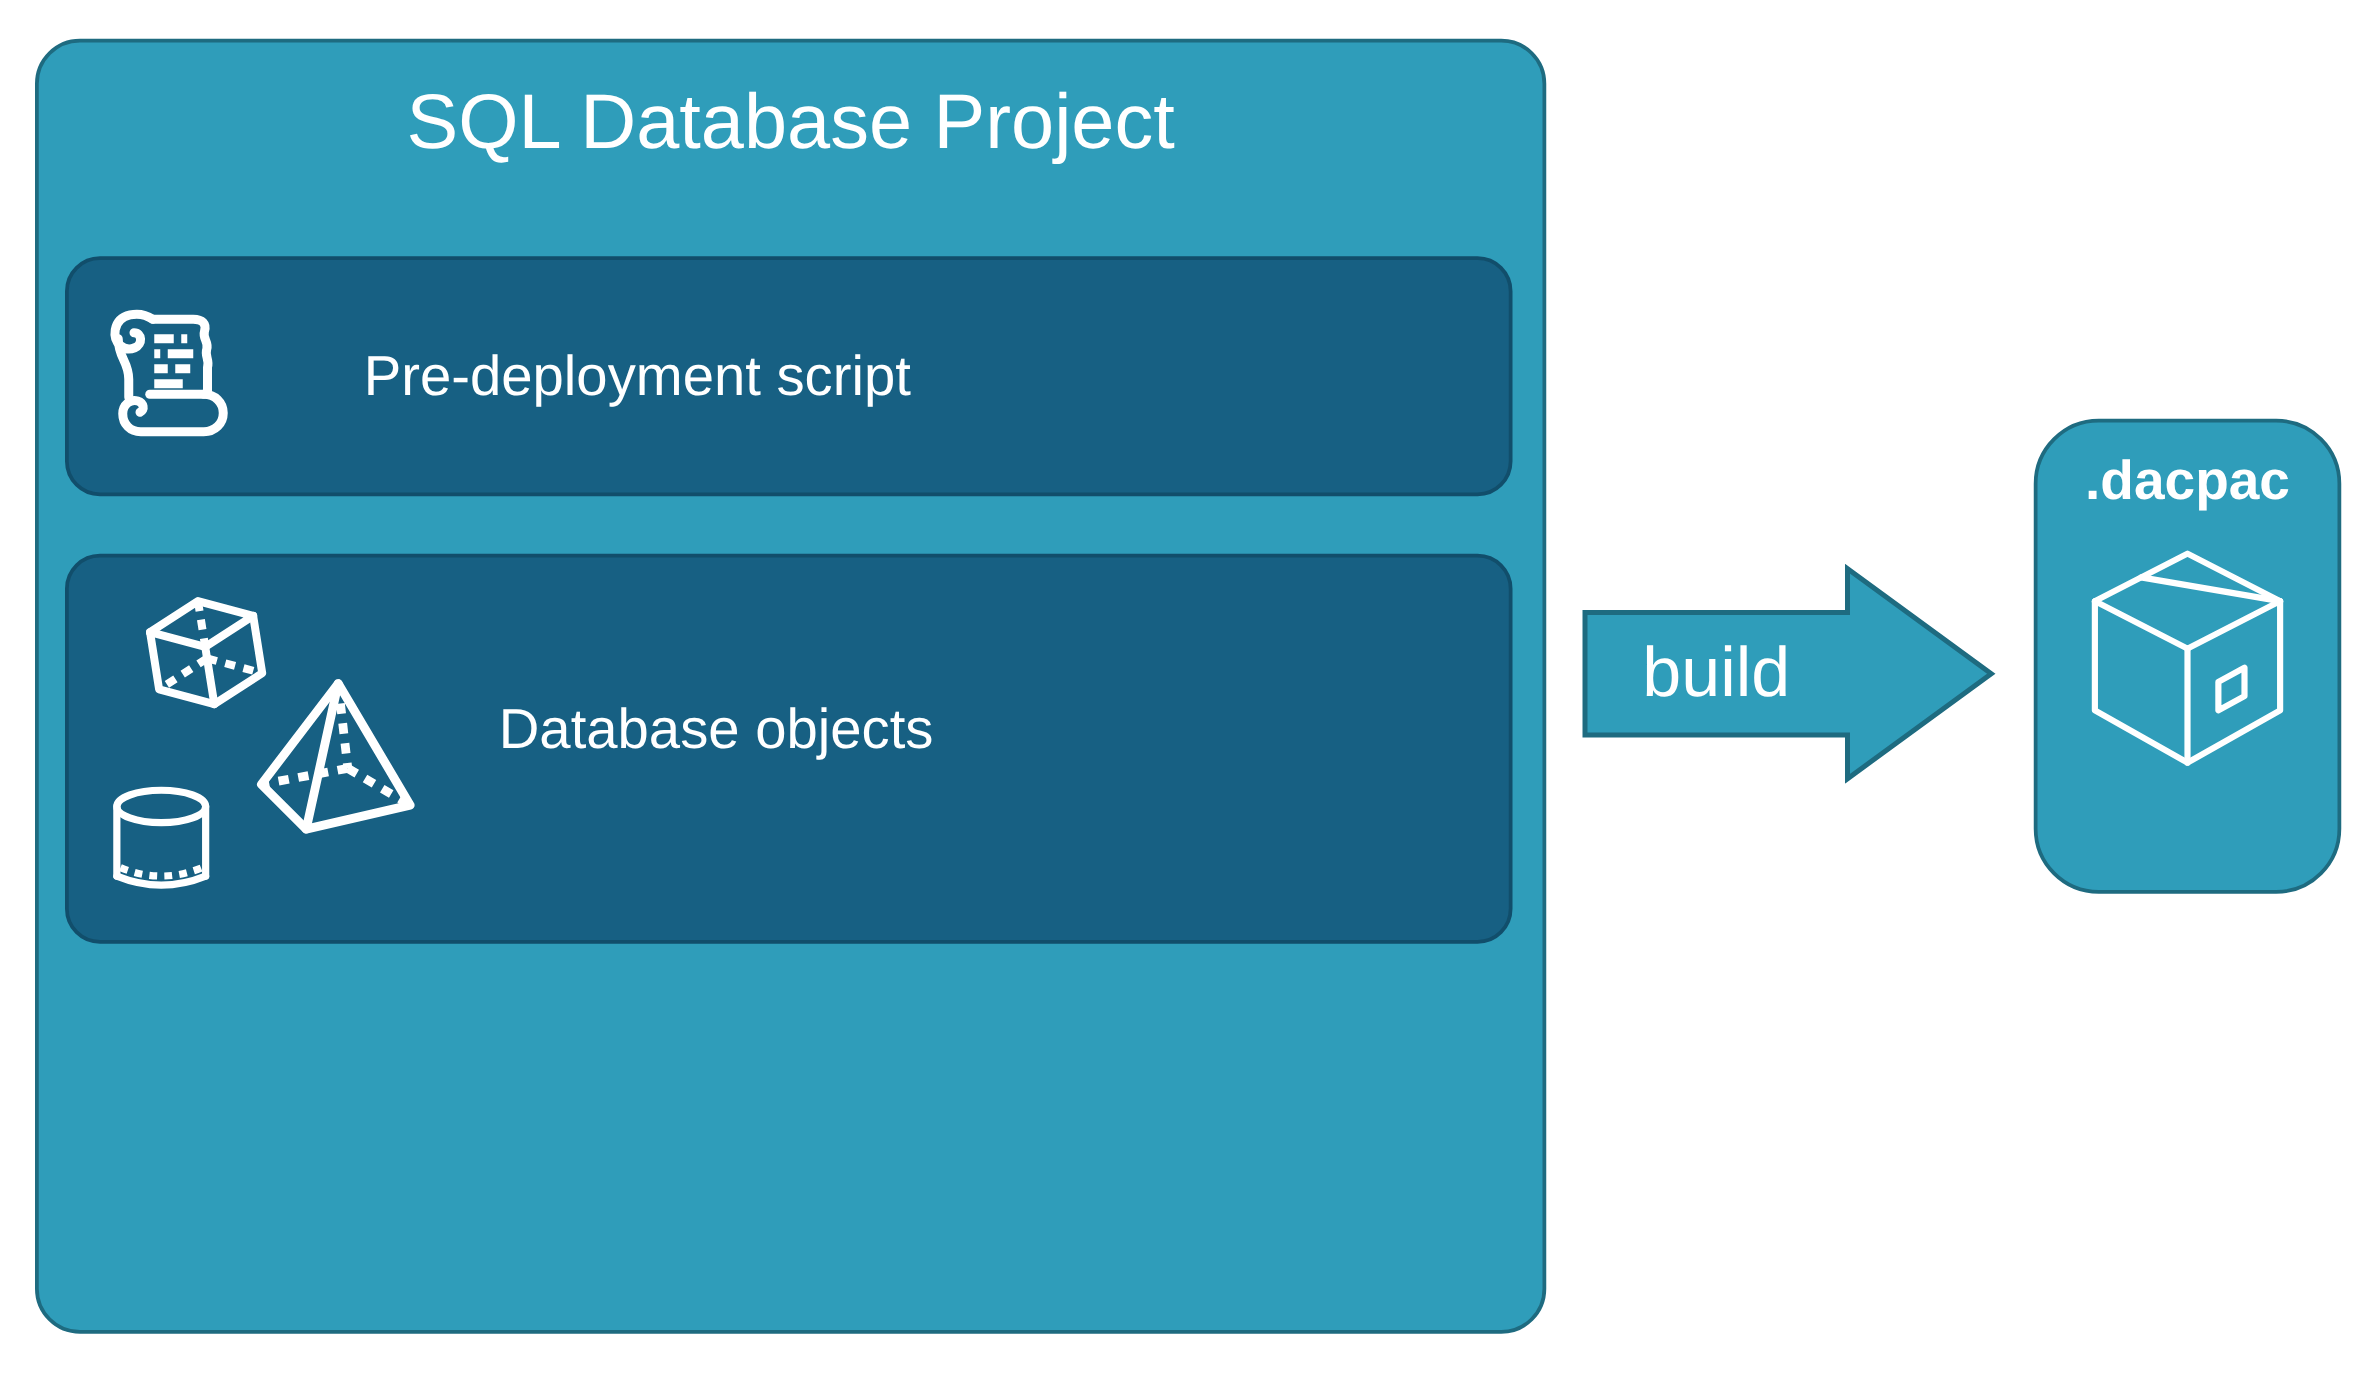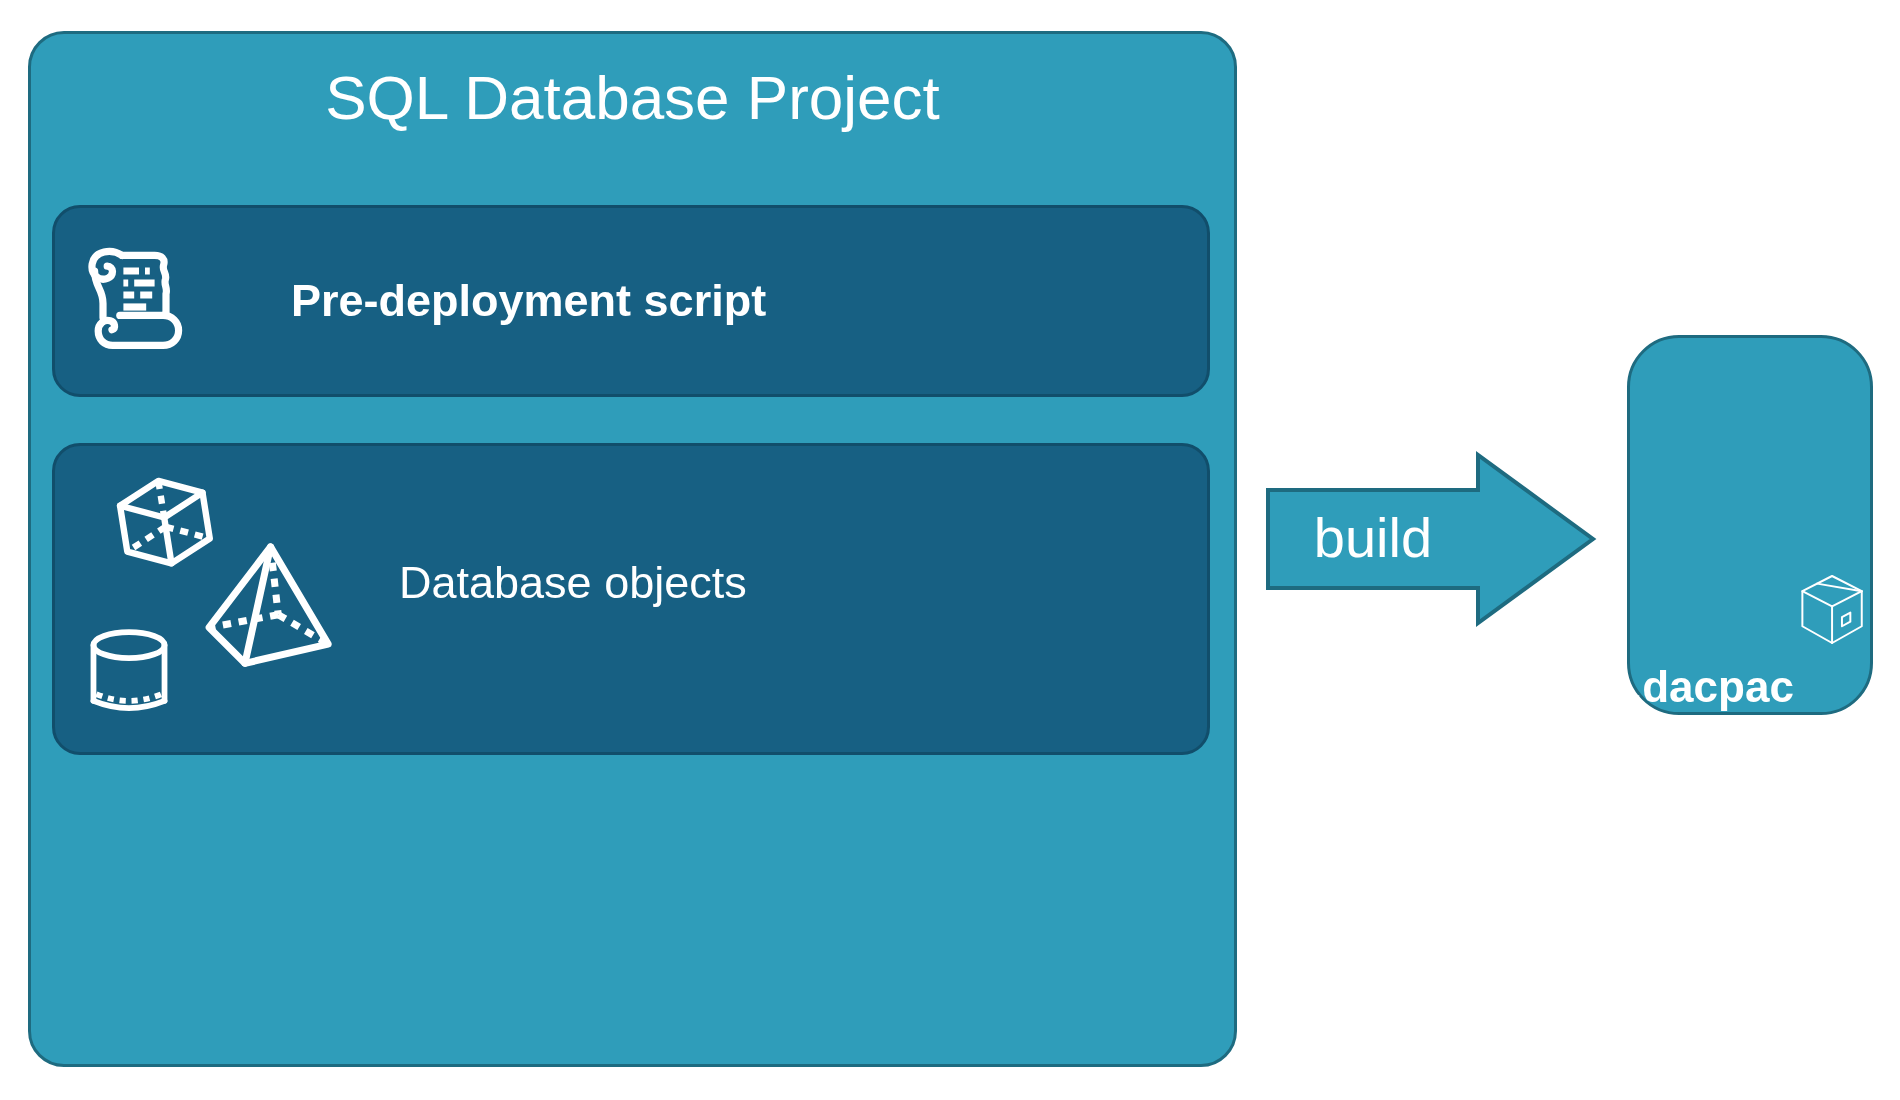--- a/index.html
+++ b/index.html
@@ -21,37 +21,37 @@
     position:absolute;left:21px;width:1158px;box-sizing:border-box;
     background:var(--row-fill,#176083);
     border:3px solid var(--row-border,#114E6B);
     border-radius:28px;
   }
   .row-pre{top:171px;height:192px;}
   .row-mid{top:409px;height:312px;text-align:right;}
   .row-post{top:778px;height:203px;}
   .row-flex{display:flex;align-items:center;padding-left:24px;}
   .scroll-icon{width:120px;height:120px;flex:0 0 auto;}
-  .row-label{margin-left:92px;font-size:45px;font-weight:700;color:var(--text,#fff);}
+  .row-label{margin-left:92px;font-size:45px;font-weight:400;color:var(--text,#fff);}
   .shape{position:absolute;}
   .shape-cube{left:53px;top:25px;width:116px;height:116px;}
   .shape-pyramid{left:146px;top:97px;width:134px;height:128px;}
   .shape-cylinder{left:26px;top:175px;width:96px;height:104px;}
   .mid-label{position:absolute;left:344px;top:108px;font-size:45px;line-height:58px;font-weight:400;color:var(--text,#fff);}
   .arrow-svg{position:absolute;left:1264px;top:451px;width:334px;height:176px;}
   .arrow-label{
     position:absolute;left:1268px;top:506px;width:210px;text-align:center;
     font-size:56px;line-height:64px;font-weight:400;color:var(--text,#fff);
   }
   .dacpac-box{
     position:absolute;left:1627px;top:335px;width:246px;height:380px;box-sizing:border-box;
     background:var(--container-fill,#2F9DBA);
     border:3px solid var(--container-border,#1E6B80);
     border-radius:52px;
-    display:flex;flex-direction:row;align-items:flex-end;
+    display:flex;flex-direction:column;align-items:center;
   }
   .dacpac-label{margin-top:22px;font-size:44px;font-weight:700;color:var(--text,#fff);}
   .package-icon{margin-top:14px;width:190px;height:205px;}
   svg{display:block;}
 </style>
 </head>
 <body>
 
 <div class="stage">
 

